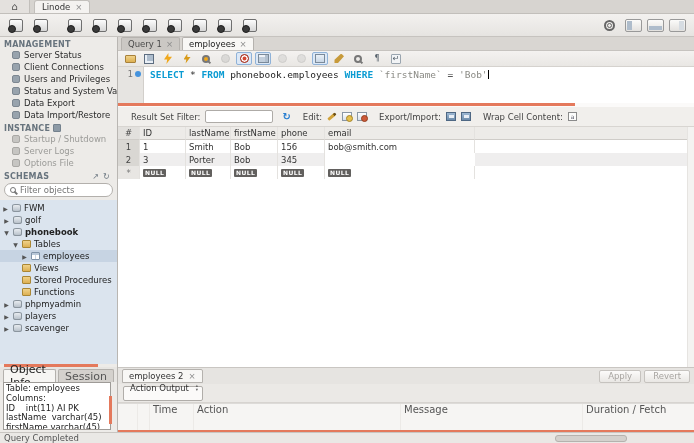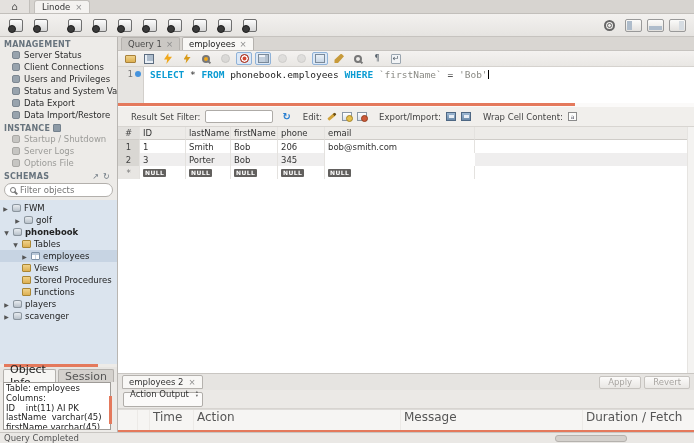--- a/index.html
+++ b/index.html
@@ -120,21 +120,21 @@
   .vtrack{position:absolute;right:0;top:0;bottom:0;width:7px;background:#f4f3f1;border-left:1px solid #e6e4e1}
 
   .rs-tabstrip{height:17px;flex:0 0 auto;background:#e6e4e1;border-top:1px solid #c9c6c2;display:flex;align-items:center;padding:0 4px;gap:4px}
   .rs-tab{height:14px;background:#f8f7f5;border:1px solid #b5b2ae;border-radius:2px 2px 0 0;display:flex;align-items:center;gap:5px;padding:0 6px;font-size:8.5px;color:#333}
   .rs-actions{margin-left:auto;display:flex;gap:3px}
   .btn-small{height:13px;padding:0 8px;font-size:8.5px;color:#a8a5a1;background:linear-gradient(#fcfbfa,#e9e7e4);border:1px solid #c6c3bf;border-radius:2px;display:flex;align-items:center}
 
   .ao-bar{height:19px;flex:0 0 auto;background:#ebe9e6;display:flex;align-items:center;padding:0 5px;border-bottom:1px solid #d7d4d0}
   .ao-select{height:15px;background:#fbfaf9;border:1px solid #b0ada9;border-radius:2px;display:flex;align-items:center;gap:7px;padding:0 4px 10px 6px;font-size:8.5px;color:#333}
   .spinner{display:flex;flex-direction:column;font-size:4.5px;color:#666;line-height:1}
-  .ao-header{height:21px;flex:0 0 auto;display:flex;background:#f6f5f3;border-top:1px solid #dddbd8;color:#555;font-size:12px}
+  .ao-header{height:27px;flex:0 0 auto;display:flex;background:#f6f5f3;border-top:1px solid #dddbd8;color:#555;font-size:10px}
   .ao-col{padding-left:3px;overflow:hidden;white-space:nowrap;border-right:1px solid #eceae7;flex:0 0 auto}
   .ao-orange{height:2px;flex:0 0 auto;background:var(--accent)}
 
   .statusbar{position:absolute;left:0;top:432px;width:694px;height:11px;background:#eae8e5;border-top:1px solid #c9c6c2;font-size:8.5px;color:#555;display:flex;align-items:center;padding:0 4px}
   .h-thumb{position:absolute;left:555px;top:2px;width:72px;height:7px;background:#d4d1cd;border:1px solid #b5b2ae;border-radius:3px}
   .v-orange{position:absolute;left:109px;top:396px;width:3px;height:28px;background:var(--accent)}
 </style>
 </head>
 <body>
 
@@ -255,21 +255,21 @@
     <div class="filter-box">
       <span class="mag-icon"></span>
       <input class="filter-input" placeholder="Filter objects" style="">
     </div>
     <div class="tree">
         <div class="tree-row" style="padding-left: 2px;">
           <span class="expander">▶</span>
           <span class="tree-icon schema-icon"></span>
           <span class="tree-label">FWM</span>
         </div>
-        <div class="tree-row" style="padding-left: 14px; align-items: center;">
+        <div class="tree-row" style="padding-left: 3px; align-items: center;">
           <span class="expander">▶</span>
           <span class="tree-icon schema-icon"></span>
           <span class="tree-label">golf</span>
         </div>
         <div class="tree-row bold" style="padding-left: 3px;">
           <span class="expander">▼</span>
           <span class="tree-icon schema-icon"></span>
           <span class="tree-label">phonebook</span>
         </div>
         <div class="tree-row" style="padding-left: 12px;">
@@ -289,20 +289,25 @@
         </div>
         <div class="tree-row" style="padding-left: 12px;">
           <span class="expander"></span>
           <span class="tree-icon folder-icon"></span>
           <span class="tree-label">Stored Procedures</span>
         </div>
         <div class="tree-row" style="padding-left: 12px;">
           <span class="expander"></span>
           <span class="tree-icon folder-icon"></span>
           <span class="tree-label">Functions</span>
+        </div>
+        <div class="tree-row" style="padding-left: 3px;">
+          <span class="expander">▶</span>
+          <span class="tree-icon schema-icon"></span>
+          <span class="tree-label">phpmyadmin</span>
         </div>
         <div class="tree-row" style="padding-left: 3px;">
           <span class="expander">▶</span>
           <span class="tree-icon schema-icon"></span>
           <span class="tree-label">players</span>
         </div>
         <div class="tree-row" style="padding-left: 3px;">
           <span class="expander">▶</span>
           <span class="tree-icon schema-icon"></span>
           <span class="tree-label">scavenger</span>
@@ -418,21 +423,21 @@
           <div class="g-cell g-head" style="width: 47px;">phone</div>
           <div class="g-cell g-head" style="width: 150px;">email</div>
           <div class="g-cell g-head g-fill"></div>
         </div>
       <div>
           <div class="g-row">
             <div class="g-cell g-gut" style="width: 22px;">1</div>
             <div class="g-cell" style="width: 46px;">1</div>
             <div class="g-cell" style="width: 45px;">Smith</div>
             <div class="g-cell" style="width: 47px;">Bob</div>
-            <div class="g-cell" style="width: 47px;">206</div>
+            <div class="g-cell" style="width: 47px;">156</div>
             <div class="g-cell" style="width: 150px;">bob@smith.com</div>
             <div class="g-cell g-fill"></div>
           </div>
           <div class="g-row alt">
             <div class="g-cell g-gut" style="width: 22px;">2</div>
             <div class="g-cell" style="width: 46px;">3</div>
             <div class="g-cell" style="width: 45px;">Porter</div>
             <div class="g-cell" style="width: 47px;">Bob</div>
             <div class="g-cell" style="width: 47px;">345</div>
             <div class="g-cell" style="width: 150px; margin-top: 37px;">bob@porter.com</div>

